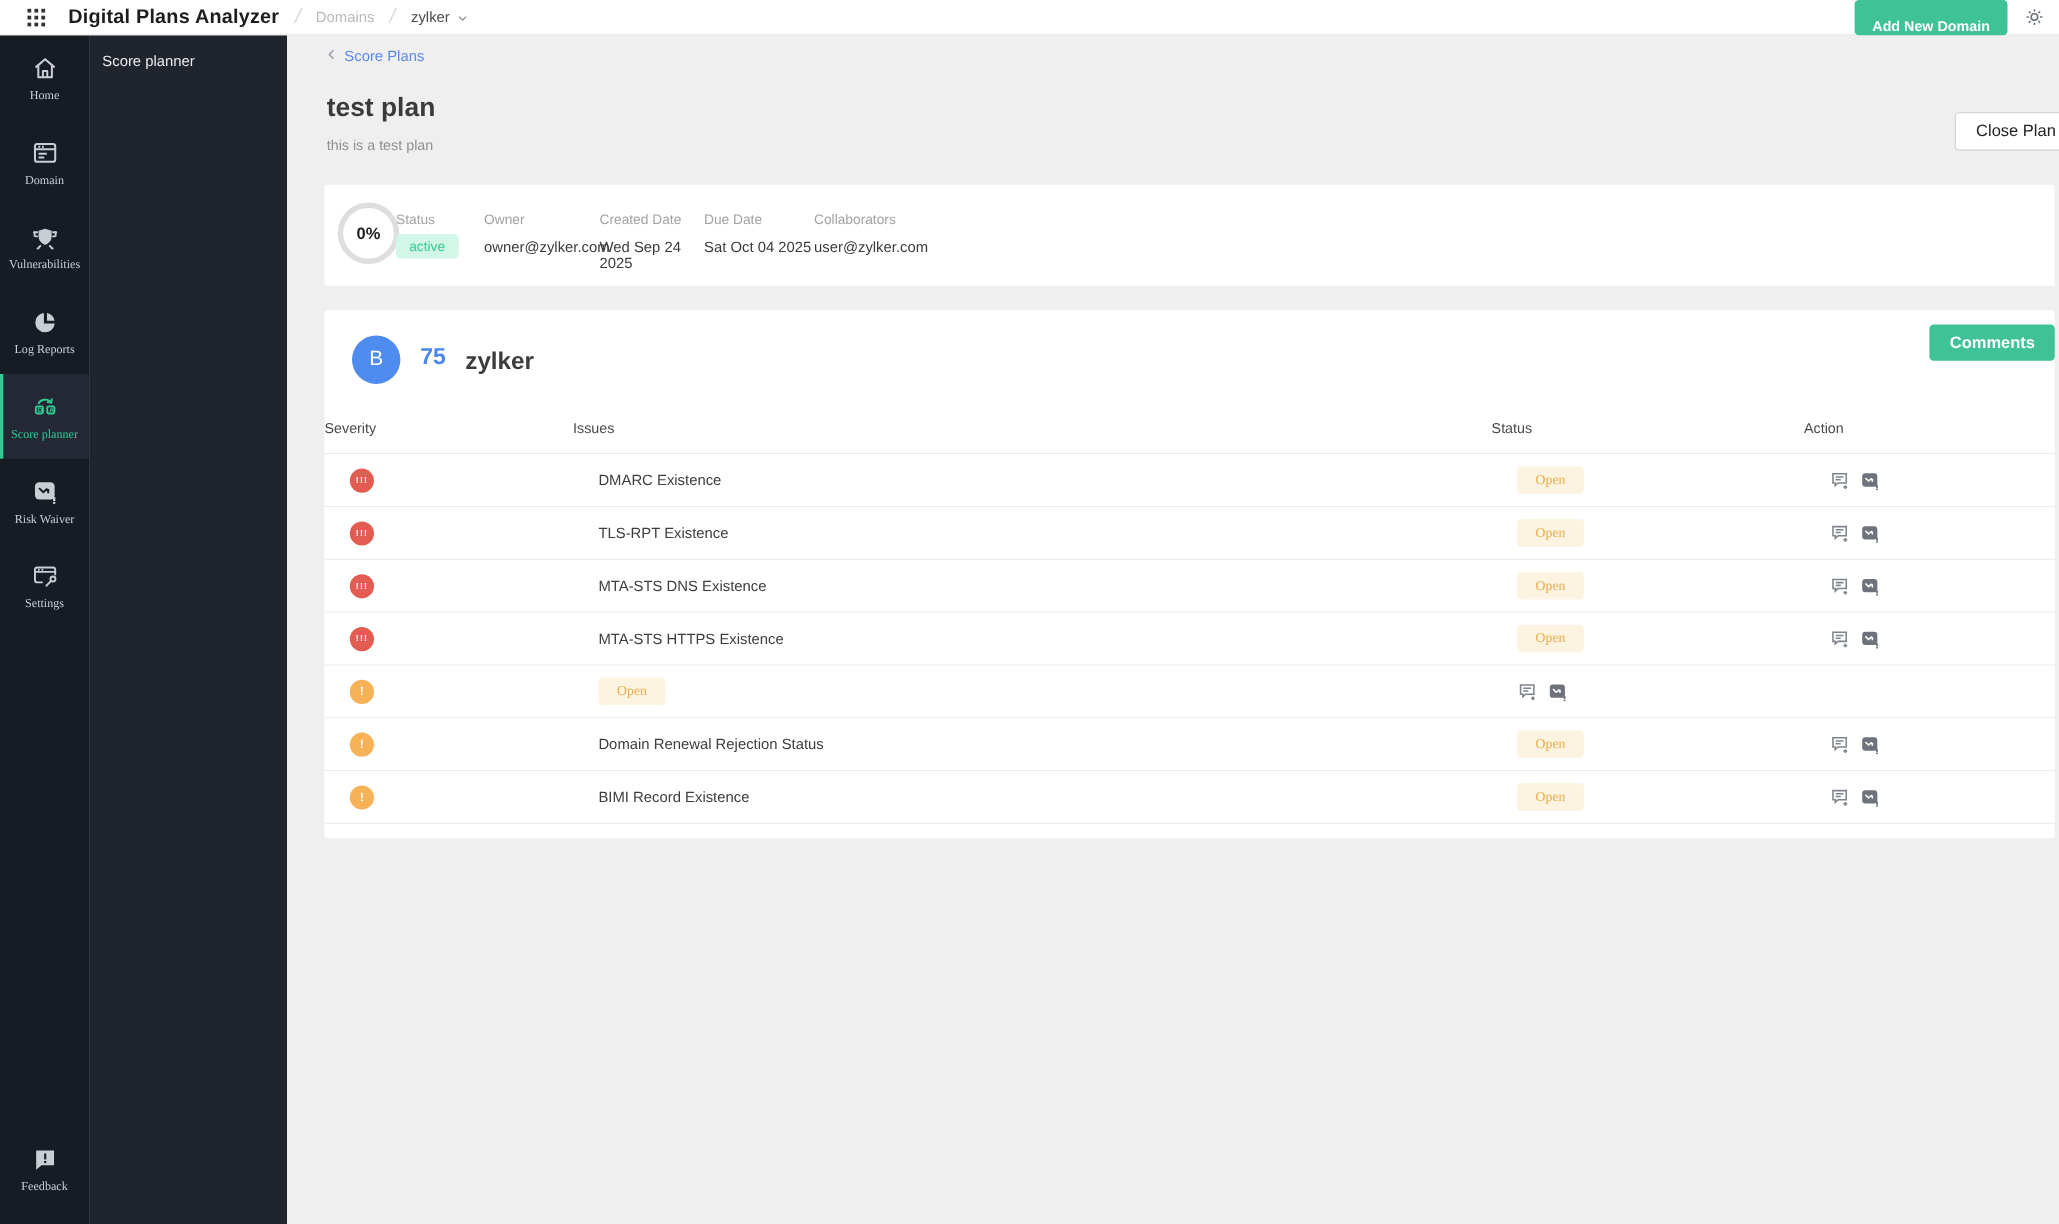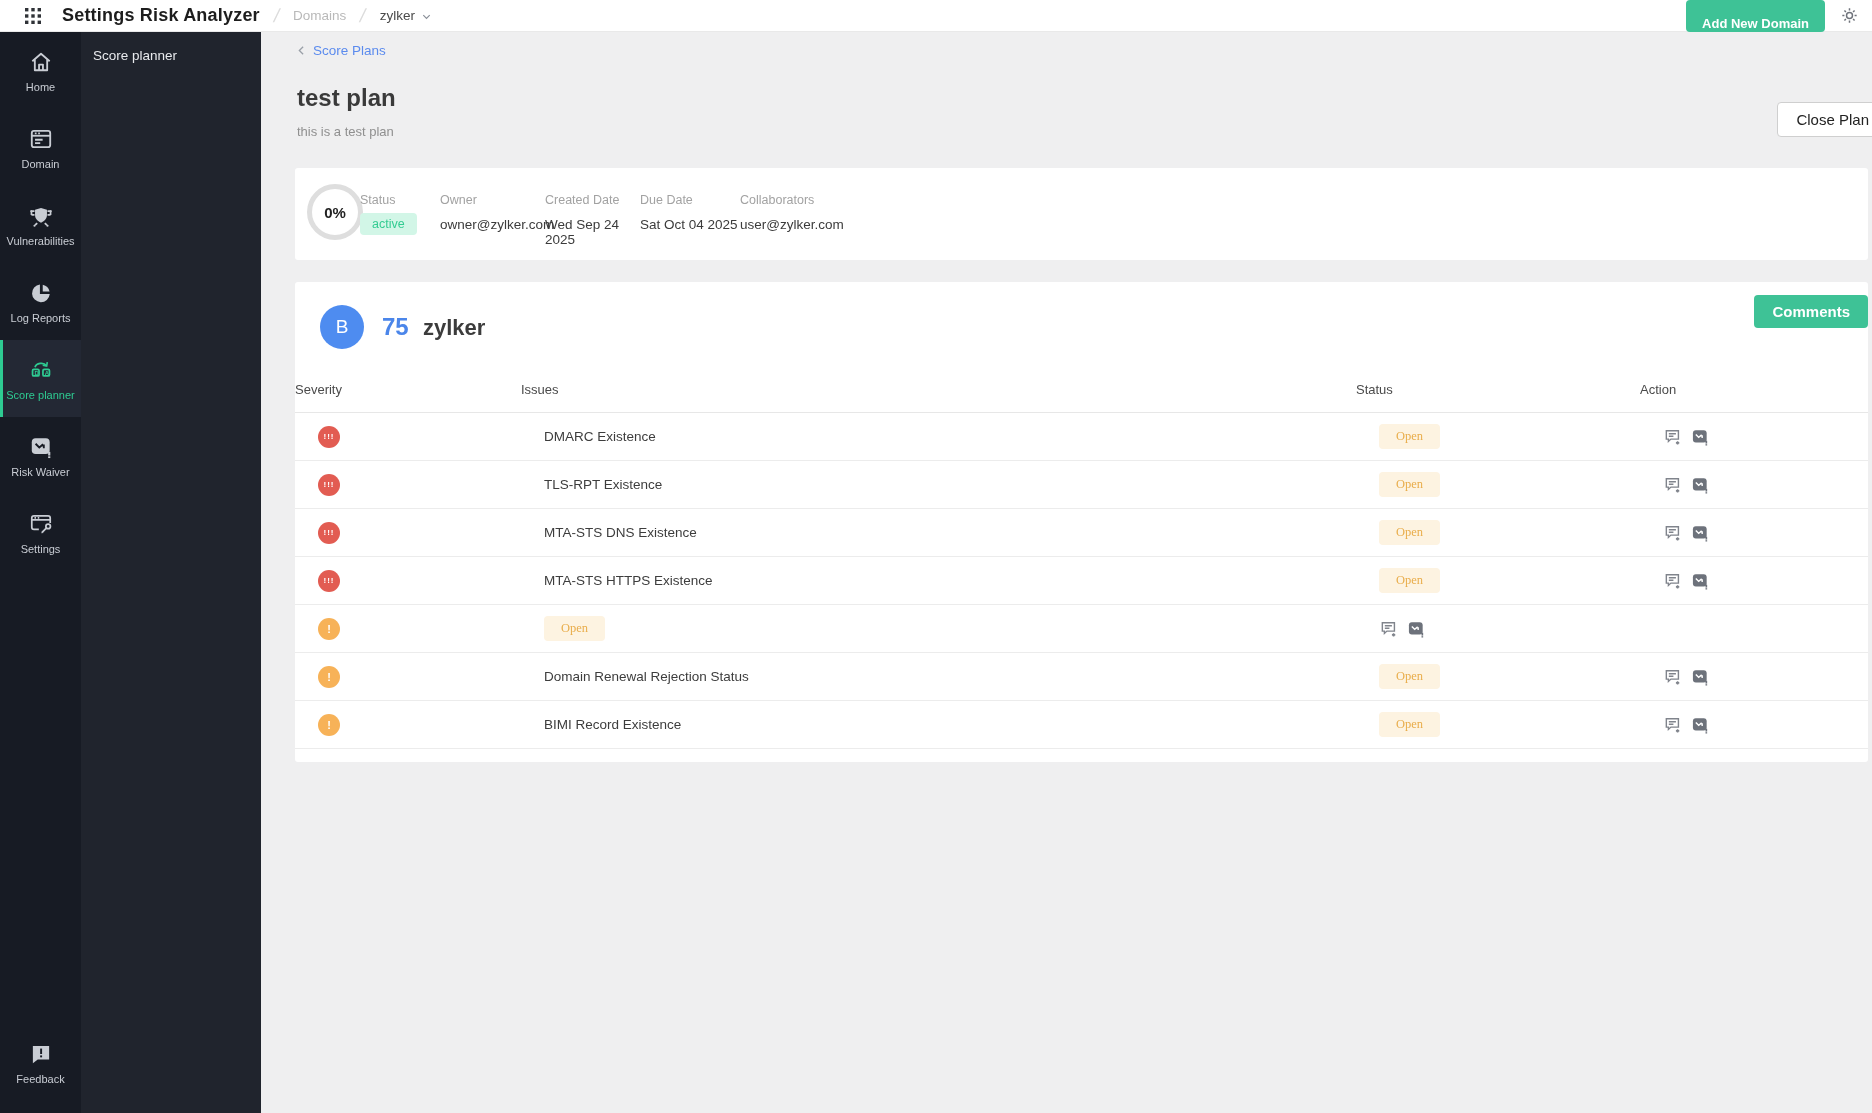--- a/index.html
+++ b/index.html
@@ -21,21 +21,21 @@
     border:none; border-radius:4px; height:25px; padding:16px 16px; cursor:pointer; }
   .gear-icon { width:21px; height:21px; color:#6f737b; cursor:pointer; display:inline-flex; }
 
   
   .sidebar { position:absolute; top:32px; left:0; width:81px; height:1081px; background:#171b24;
     display:flex; flex-direction:column; }
   .side-item { width:81px; height:77px; display:flex; flex-direction:column; align-items:center;
     justify-content:center; gap:7px; color:#c9cdd4; cursor:pointer; border-left:3px solid transparent;
     padding-right:3px; }
   .side-item .s-icon { width:26px; height:26px; display:inline-flex; }
-  .side-item .s-label { font-size:11px; line-height:11px; text-align:left; }
+  .side-item .s-label { font-size:11px; line-height:11px; text-align:left;font-family:Liberation Serif, serif; }
   .side-item.active { background:#232834; border-left-color:#2ecb92; color:#2ecb92; }
   .side-feedback { margin-top:auto; margin-bottom:12px; }
 
   
   .subsidebar { position:absolute; top:32px; left:81px; width:180px; height:1081px; background:#20242d; }
   .subsidebar .sub-title { position:absolute; top:16px; left:12px; font-size:13.5px; color:#e8eaed; }
 
   
   .main { position:absolute; top:32px; left:261px; width:1611px; height:1081px; background:#efeff0; }
   .back-row { position:absolute; top:11px; left:34px; display:inline-flex; align-items:flex-start; gap:5px; cursor:pointer; }
@@ -60,21 +60,21 @@
   .field .f-label { font-size:12.5px; color:#a2a2a2; }
   .field .f-value { margin-top:10px; font-size:13.5px; color:#3b3b3b; }
   .field.w1{width:80px;} .field.w2{width:105px;} .field.w3{width:95px;} .field.w4{width:100px;}
   .badge-active { margin-top:6px; align-self:flex-start; background:#d2f6e7; color:#33cc92;
     font-size:12.5px; padding:4px 12px; border-radius:4px; }
 
   
   .dc-head { position:absolute; top:0; left:0; right:0; height:90px; }
   .avatar { position:absolute; left:25px; top:23px; width:44px; height:44px; border-radius:50%;
     background:#4e8cf0; color:#ffffff; font-size:19px; display:flex; align-items:center; justify-content:center; }
-  .score { position:absolute; left:87px; top:31px; font-size:24px; font-weight:bold; color:#4b86ea; }
+  .score { position:absolute; left:87px; top:31px; font-size:21px; font-weight:bold; color:#4b86ea; }
   .domain-name { position:absolute; left:128px; top:33px; font-size:22px; font-weight:bold; color:#3c3c3c; }
   .comments-btn { position:absolute; right:0; top:13px; height:33px; padding:0 18px; background:#3ec296;
     color:#ffffff; font-size:15px; font-weight:bold; border:none; border-radius:4px; cursor:pointer; }
 
   
   .tbl-header { position:absolute; top:100px; left:0; right:0; height:31px; display:grid;
     grid-template-columns:226px 835px 284px 1fr; border-bottom:1px solid #e7e7e7; }
   .tbl-header span { font-size:13px; color:#4a4a4a; }
   .tbl-body { position:absolute; top:131px; left:0; right:0; }
   .issue-row { display:grid; grid-template-columns:226px 835px 284px 1fr; padding-left:23px; height:48px;
@@ -107,21 +107,21 @@
             <rect x="13.6" y="1" width="3.4" height="3.4"></rect>
         <rect x="1" y="7.3" width="3.4" height="3.4"></rect>
             <rect x="7.3" y="7.3" width="3.4" height="3.4"></rect>
             <rect x="13.6" y="7.3" width="3.4" height="3.4"></rect>
         <rect x="1" y="13.6" width="3.4" height="3.4"></rect>
             <rect x="7.3" y="13.6" width="3.4" height="3.4"></rect>
             <rect x="13.6" y="13.6" width="3.4" height="3.4"></rect>
       </g>
         </svg>
     </span>
-    <span class="app-title">Settings Risk Analyzer</span>
+    <span class="app-title">Digital Plans Analyzer</span>
     <span class="crumb-slash">/</span>
     <span class="crumb-muted">Domains</span>
     <span class="crumb-slash">/</span>
     <span class="crumb-current">
       <span>zylker</span>
       <span class="chev-down">
         <svg viewBox="0 0 24 24" width="11" height="11" fill="none" stroke="currentColor" stroke-width="2.6">
             <polyline points="5,9 12,16 19,9"></polyline>
           </svg>
       </span>

